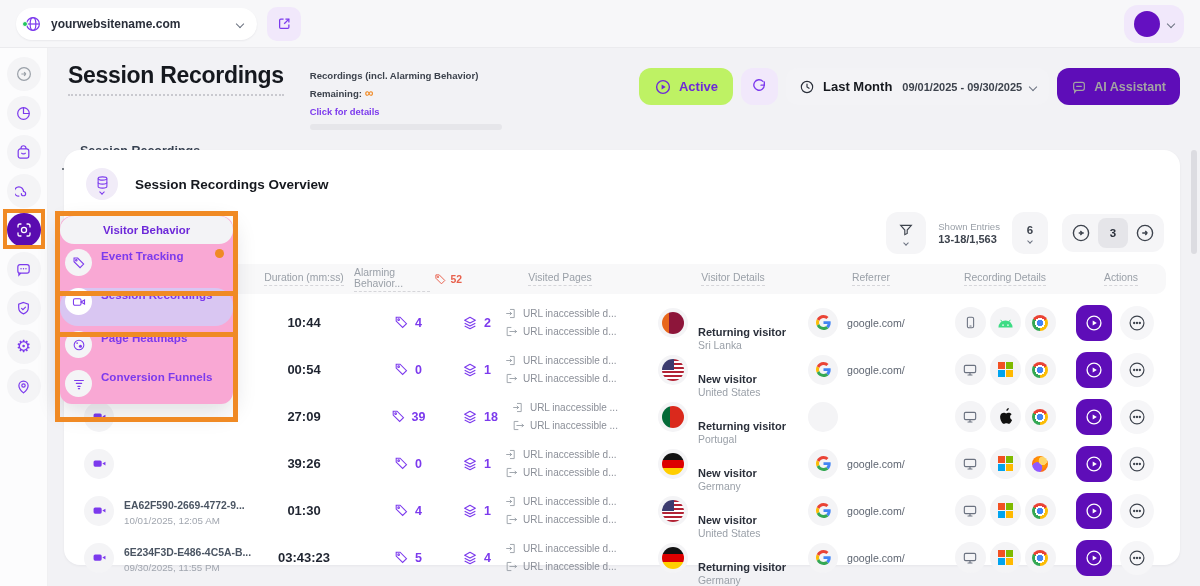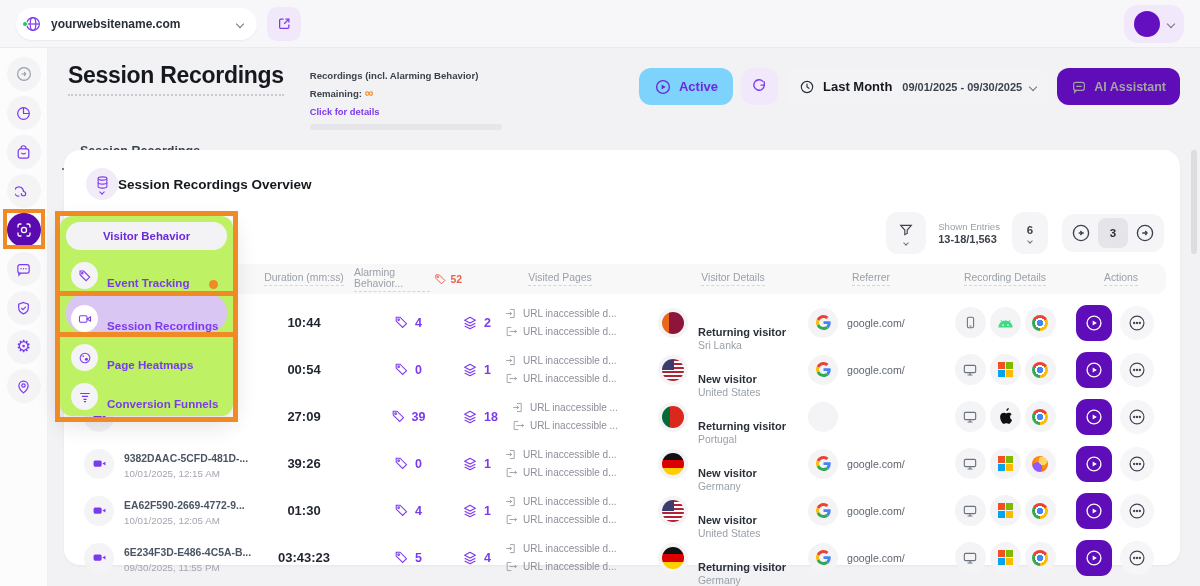--- a/index.html
+++ b/index.html
@@ -30,35 +30,35 @@
   
   .main { position:absolute; left:48px; top:48px; right:0; bottom:0; }
   .head-row { display:flex; align-items:flex-start; padding:14px 20px 0 20px; }
   .page-title { font-size:23px; font-weight:800; color:#15181e; letter-spacing:-.3px; border-bottom:2px dotted #c9c9cf; padding-bottom:5px; }
   .remaining { margin-left:26px; padding-top:3px; width:205px; }
   .remaining .lbl { font-size:9.6px; font-weight:700; color:#3d434d; line-height:1.25; }
   .remaining .inf { color:#F08A24; font-size:12px; font-weight:800; margin-left:3px; }
   .remaining .link { font-size:9.4px; font-weight:700; color:#7C3AED; cursor:pointer; display:inline-block; margin-top:1px; }
   .remaining .bar { height:6px; background:#e6e6ea; border-radius:3px; margin-top:5px; width:192px; }
   .head-actions { margin-left:auto; display:flex; align-items:center; gap:8px; padding-top:6px; }
-  .btn-active { display:flex; align-items:center; gap:7px; background:#7dd3fc; color:#6D28D9; font-size:13px; font-weight:700; border:none; border-radius:12px; height:37px; padding:0 15px; cursor:pointer; }
+  .btn-active { display:flex; align-items:center; gap:7px; background:#bef264; color:#6D28D9; font-size:13px; font-weight:700; border:none; border-radius:12px; height:37px; padding:0 15px; cursor:pointer; }
   .btn-refresh { width:37px; height:37px; background:#F1E8FB; color:#7C3AED; border:none; border-radius:12px; display:flex; align-items:center; justify-content:center; cursor:pointer; }
   .date-pill { display:flex; align-items:center; gap:8px; background:#f3f3f6; border-radius:12px; height:37px; padding:0 13px; cursor:pointer; }
   .date-pill .dlabel { font-size:13px; font-weight:700; color:#15181e; }
   .date-pill .drange { font-size:11px; font-weight:600; color:#3d434d; margin-left:2px; }
   .btn-ai { display:flex; align-items:center; gap:7px; background:#5E0DB8; color:#a3a3a3; font-size:12.5px; font-weight:700; border:none; border-radius:12px; height:37px; padding:0 14px; cursor:pointer; }
 
   .tabs-row { display:flex; align-items:center; gap:10px; padding:14px 0 0 14px; }
   .tab { font-size:12.5px; font-weight:600; color:#374151; padding:0 18px 10px 18px; border-bottom:2px solid #7a8088; cursor:pointer; }
   .kebab { color:#4b5563; cursor:pointer; width:16px; }
   .kebab::after { content:"⋮"; font-size:14px; font-weight:700; }
 
   
   .card { position:absolute; left:16px; right:20px; top:102px; height:415px; background:#fff; border-radius:16px; box-shadow:0 1px 3px rgba(20,20,40,.05); padding:0 14px; }
-  .card-head { display:flex; align-items:center; gap:0; padding:18px 6px 0 8px; }
+  .card-head { display:flex; align-items:center; gap:17px; padding:18px 6px 0 8px; }
   .db-badge { width:32px; height:32px; border-radius:50%; background:#f1ecf8; color:#7C3AED; display:flex; flex-direction:column; align-items:center; justify-content:center; cursor:pointer; }
   .card-title { font-size:13.5px; font-weight:700; color:#15181e; }
   .controls { display:flex; align-items:center; justify-content:flex-end; gap:8px; padding:12px 2px 10px 0; }
   .ctl-sq { background:#f5f5f7; border-radius:12px; height:42px; display:flex; flex-direction:column; align-items:center; justify-content:center; gap:3px; color:#3d434d; cursor:pointer; }
   .ctl-filter { width:40px; }
   .shown { text-align:left; padding:0 4px; }
   .shown .s1 { font-size:9.6px; color:#9aa0a8; }
   .shown .s2 { font-size:11px; font-weight:600; color:#3d434d; margin-top:1px; }
   .ctl-size { width:36px; font-size:11.5px; font-weight:700; }
   .pager { background:#f5f5f7; border-radius:12px; height:38px; display:flex; align-items:center; padding:0 4px; gap:2px; margin-left:6px; }
@@ -115,23 +115,23 @@
     conic-gradient(from -60deg, #EA4335 0 120deg, #FBBC05 120deg 240deg, #34A853 240deg 360deg); }
   .firefox { width:16px; height:16px; border-radius:50%;
     background:radial-gradient(circle at 68% 30%, #FFD567 0 4px, transparent 4.5px),
     radial-gradient(circle at 32% 72%, #9059FF 0 5px, transparent 5.5px),
     radial-gradient(circle at 55% 40%, #FF9500 0 40%, #FF3B30); }
   .cell-actions { display:flex; align-items:center; gap:8px; justify-self:start; }
   .play-btn { width:36px; height:36px; border:none; border-radius:11px; background:#5E0DB8; color:#fff; display:flex; align-items:center; justify-content:center; cursor:pointer; }
   .more-btn { width:34px; height:34px; border:none; border-radius:50%; background:#f6f6f8; color:#3d434d; display:flex; align-items:center; justify-content:center; cursor:pointer; }
 
   
-  .popup { position:absolute; left:60px; top:216px; width:173px; background:#bef264; border-radius:12px; box-shadow:0 8px 24px rgba(20,20,40,.14); padding:6px; z-index:30; }
+  .popup { position:absolute; left:60px; top:216px; width:173px; background:#f9a8d4; border-radius:12px; box-shadow:0 8px 24px rgba(20,20,40,.14); z-index:30; }
   .popup .phead { background:#f3f3f6; border-radius:16px; height:28px; display:flex; align-items:center; justify-content:center; font-size:11.4px; font-weight:700; color:#6D28D9; }
-  .mitem { display:flex; align-items:flex-end; gap:9px; height:34px; margin-top:5px; border-radius:18px; padding:0 5px; cursor:pointer; color:#7C3AED; }
+  .mitem { display:flex; align-items:flex-start; gap:9px; height:34px; margin-top:5px; border-radius:18px; padding:0 5px; cursor:pointer; color:#7C3AED; }
   .mitem .mic { width:27px; height:27px; border-radius:50%; background:#f4f4f6; display:flex; align-items:center; justify-content:center; flex:0 0 auto; }
   .mitem .mlabel { font-size:11.6px; font-weight:600; white-space:nowrap; }
   .mitem.selected { background:#D9C6F2; height:38px; }
   .mitem.selected .mic { background:#fff; }
   .mdot { width:9px; height:9px; border-radius:50%; background:#F08A24; margin-left:auto; margin-right:4px; }
 
   
   .ann { position:absolute; border:5px solid #F08A24; pointer-events:none; z-index:40; }
   .ann-sidebar { left:3px; top:209px; width:42px; height:40px; border-width:4px; }
   .ann-popup { left:55px; top:211px; width:183px; height:211px; }
@@ -714,21 +714,20 @@
       </div>
 
       <div class="trow">
         <div class="cell-rec">
           <span class="rec-ic">
               <svg width="15" height="15" viewBox="0 0 24 24" fill="currentColor">
                 <rect x="2.5" y="7" width="13" height="10" rx="2.5"></rect>
                 <path d="M16.5 12l5-3v6z"></path>
               </svg>
             </span>
-          <span><span class="rec-id">9382DAAC-5CFD-481D-...</span><div class="rec-time">10/01/2025, 12:15 AM</div></span>
         </div>
         <div class="cell-dur">39:26</div>
         <div class="cell-alarm">
           <span>
               <svg width="15" height="15" viewBox="0 0 24 24" fill="none" stroke="#7C3AED" stroke-width="1.7">
                 <path d="M3.5 3.5h6.2L20 13.8 13.8 20 3.5 9.7z"></path>
                 <circle cx="7.4" cy="7.4" r="1.3"></circle>
               </svg>
             </span>
           <span>0</span>

